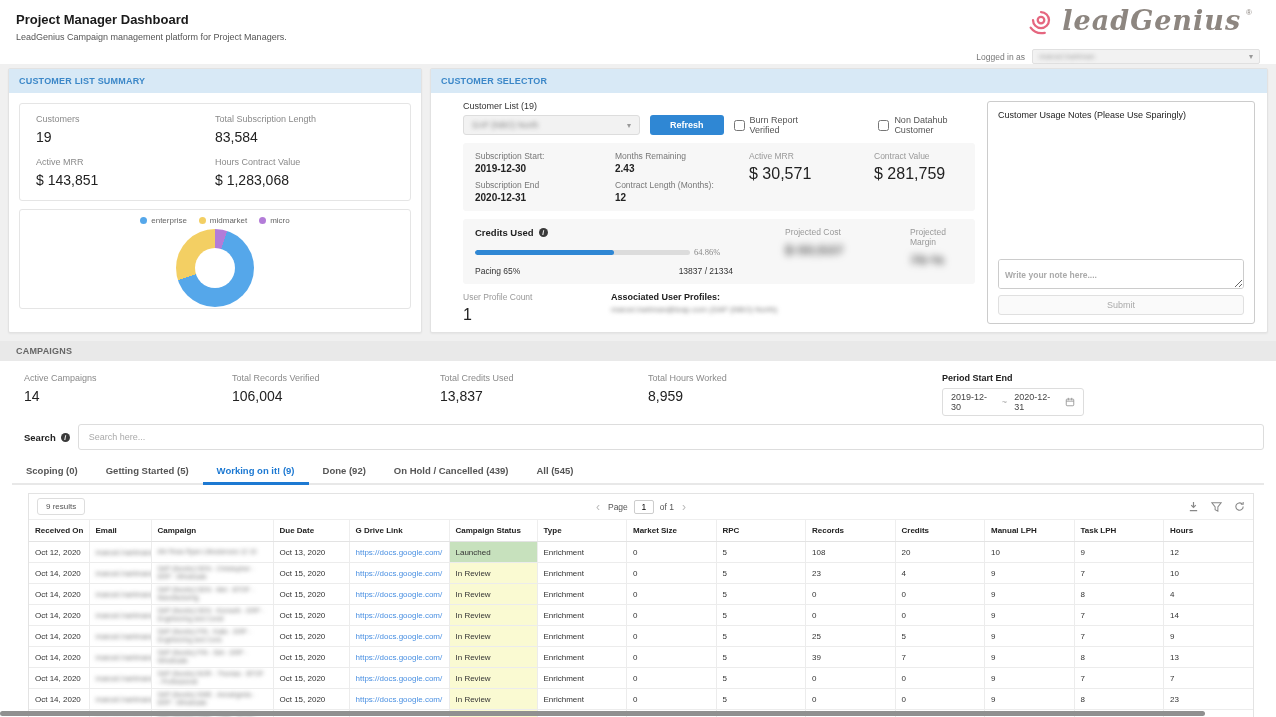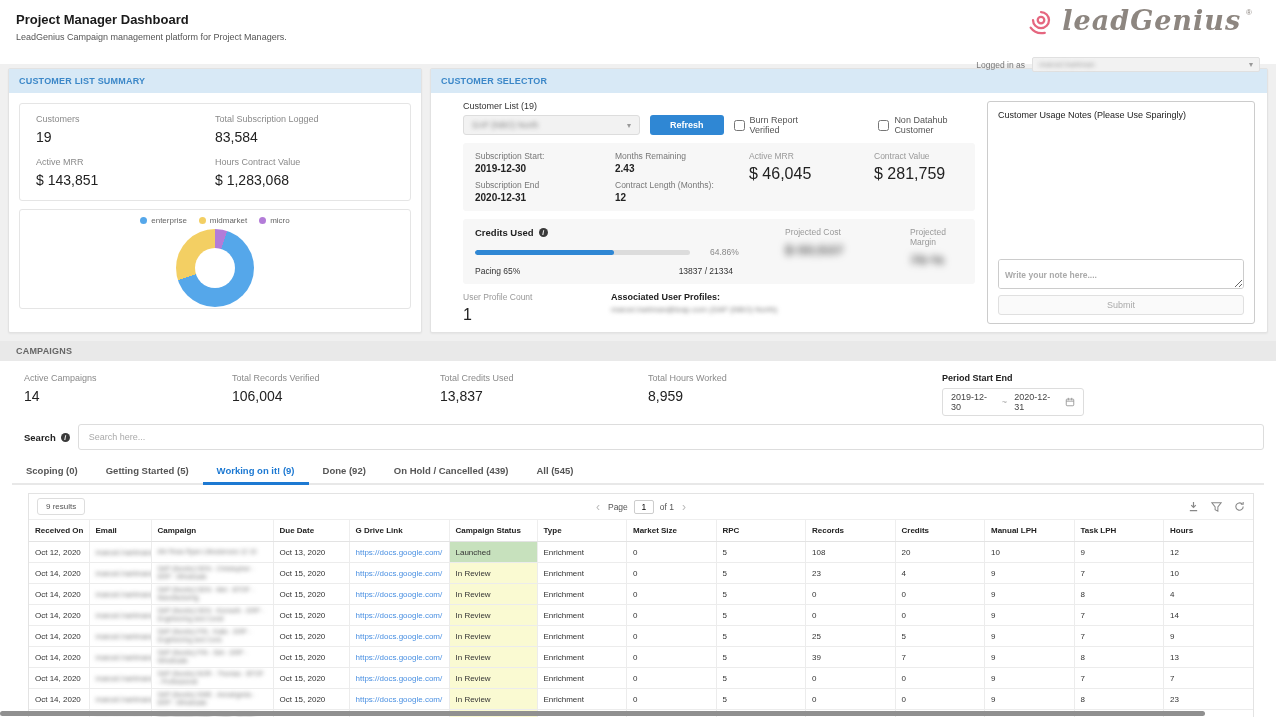--- a/index.html
+++ b/index.html
@@ -13,21 +13,21 @@
   }
   .clickable { cursor: pointer; }
 
   
   .topbar { background: #fff; height: 64px; position: relative; padding: 12px 16px 0; }
   .page-title { font-size: 13px; font-weight: bold; color: #1a1a1a; }
   .page-subtitle { font-size: 9px; color: #555; margin-top: 5px; }
   .logo { position: absolute; top: 7px; right: 24px; display: flex; align-items: flex-start; gap: 5px; }
   .logo-text { font-family: "DejaVu Serif", serif; font-style: italic; font-weight: bold; font-size: 27px; color: #8d8680; letter-spacing: 1px; line-height: 1; }
   .logo-reg { font-size: 8px; color: #8d8680; margin-top: 1px; }
-  .login-row { position: absolute; top: 57px; right: 16px; display: flex; align-items: center; gap: 7px; }
+  .login-row { position: absolute; top: 49px; right: 16px; display: flex; align-items: center; gap: 7px; }
   .login-label { font-size: 8.5px; color: #777; }
   .login-select { width: 228px; height: 15px; background: #f2f2f2; border: 1px solid #e0e0e0; border-radius: 2px; font-size: 8px; color: #999; padding: 0 6px; display: flex; justify-content: space-between; align-items: center; }
   .chev { color: #999; font-size: 8px; }
   .blur { filter: blur(2px); user-select: none; }
   .blur-strong { filter: blur(3.5px); user-select: none; }
   .strike { text-decoration: line-through; }
 
   
   .panels { display: flex; gap: 8px; margin: 4px 8px 0; align-items: stretch; }
   .panel { background: #fff; border: 1px solid #e2e2e2; border-radius: 2px; box-shadow: 0 1px 2px rgba(0,0,0,.05); display: flex; flex-direction: column; }
@@ -63,21 +63,21 @@
   .mrr-col { width: 125px; }
   .cv-col { flex: 1; }
   .kv + .kv { margin-top: 6px; }
   .kv-label { font-size: 8.5px; color: #777; }
   .kv-value { font-size: 10px; font-weight: bold; margin-top: 2px; color: #222; }
   .big-label { font-size: 8.5px; color: #999; }
   .big-value { font-size: 16px; margin-top: 4px; color: #222; }
   .credits-col { width: 310px; }
   .credits-title { font-size: 9.5px; font-weight: bold; display: flex; gap: 5px; align-items: center; color: #222; }
   .info-dot { width: 9px; height: 9px; background: #3a3a3a; color: #fff; border-radius: 50%; font-size: 6.5px; line-height: 9px; text-align: center; font-style: italic; font-weight: bold; display: inline-block; }
-  .progress-row { display: flex; align-items: center; gap: 20px; margin-top: 9px; }
+  .progress-row { display: flex; align-items: center; gap: 4px; margin-top: 9px; font-family: Liberation Serif, serif; }
   .progress-track { width: 215px; height: 5px; background: #dcdcdc; border-radius: 3px; overflow: hidden; }
   .progress-fill { height: 100%; background: #2f87d4; border-radius: 3px; width: 0; }
   .pct { font-size: 8.5px; color: #888; }
   .pacing-row { display: flex; margin-top: 9px; width: 258px; justify-content: space-between; font-size: 8.5px; color: #333; }
   .proj-label { font-size: 8.5px; color: #999; }
   .proj-value { font-size: 15px; margin-top: 4px; color: #555; }
   .bottom-row { display: flex; margin-top: 8px; }
   .upc-col { width: 148px; }
   .assoc-label { font-size: 9px; font-weight: bold; color: #222; }
   .assoc-value { font-size: 8px; color: #777; margin-top: 3px; }
@@ -161,21 +161,21 @@
 
   <div class="panel panel--summary">
     <div class="panel-header">CUSTOMER LIST SUMMARY</div>
     <div class="summary-body">
       <div class="stats-card">
         <div>
           <div class="stat-label">Customers</div>
           <div class="stat-value">19</div>
         </div>
         <div>
-          <div class="stat-label">Total Subscription Logged</div>
+          <div class="stat-label">Total Subscription Length</div>
           <div class="stat-value">83,584</div>
         </div>
         <div>
           <div class="stat-label">Active MRR</div>
           <div class="stat-value">$ 143,851</div>
         </div>
         <div>
           <div class="stat-label">Hours Contract Value</div>
           <div class="stat-value">$ 1,283,068</div>
         </div>
@@ -238,21 +238,21 @@
               <div class="kv-label">Months Remaining</div>
               <div class="kv-value">2.43</div>
             </div>
             <div class="kv">
               <div class="kv-label">Contract Length (Months):</div>
               <div class="kv-value">12</div>
             </div>
           </div>
           <div class="mrr-col">
             <div class="big-label">Active MRR</div>
-            <div class="big-value">$ 46,045</div>
+            <div class="big-value">$ 30,571</div>
           </div>
           <div class="cv-col">
             <div class="big-label">Contract Value</div>
             <div class="big-value">$ 281,759</div>
           </div>
         </div>
 
         <div class="gray-box">
           <div class="credits-col">
             <div class="credits-title">

